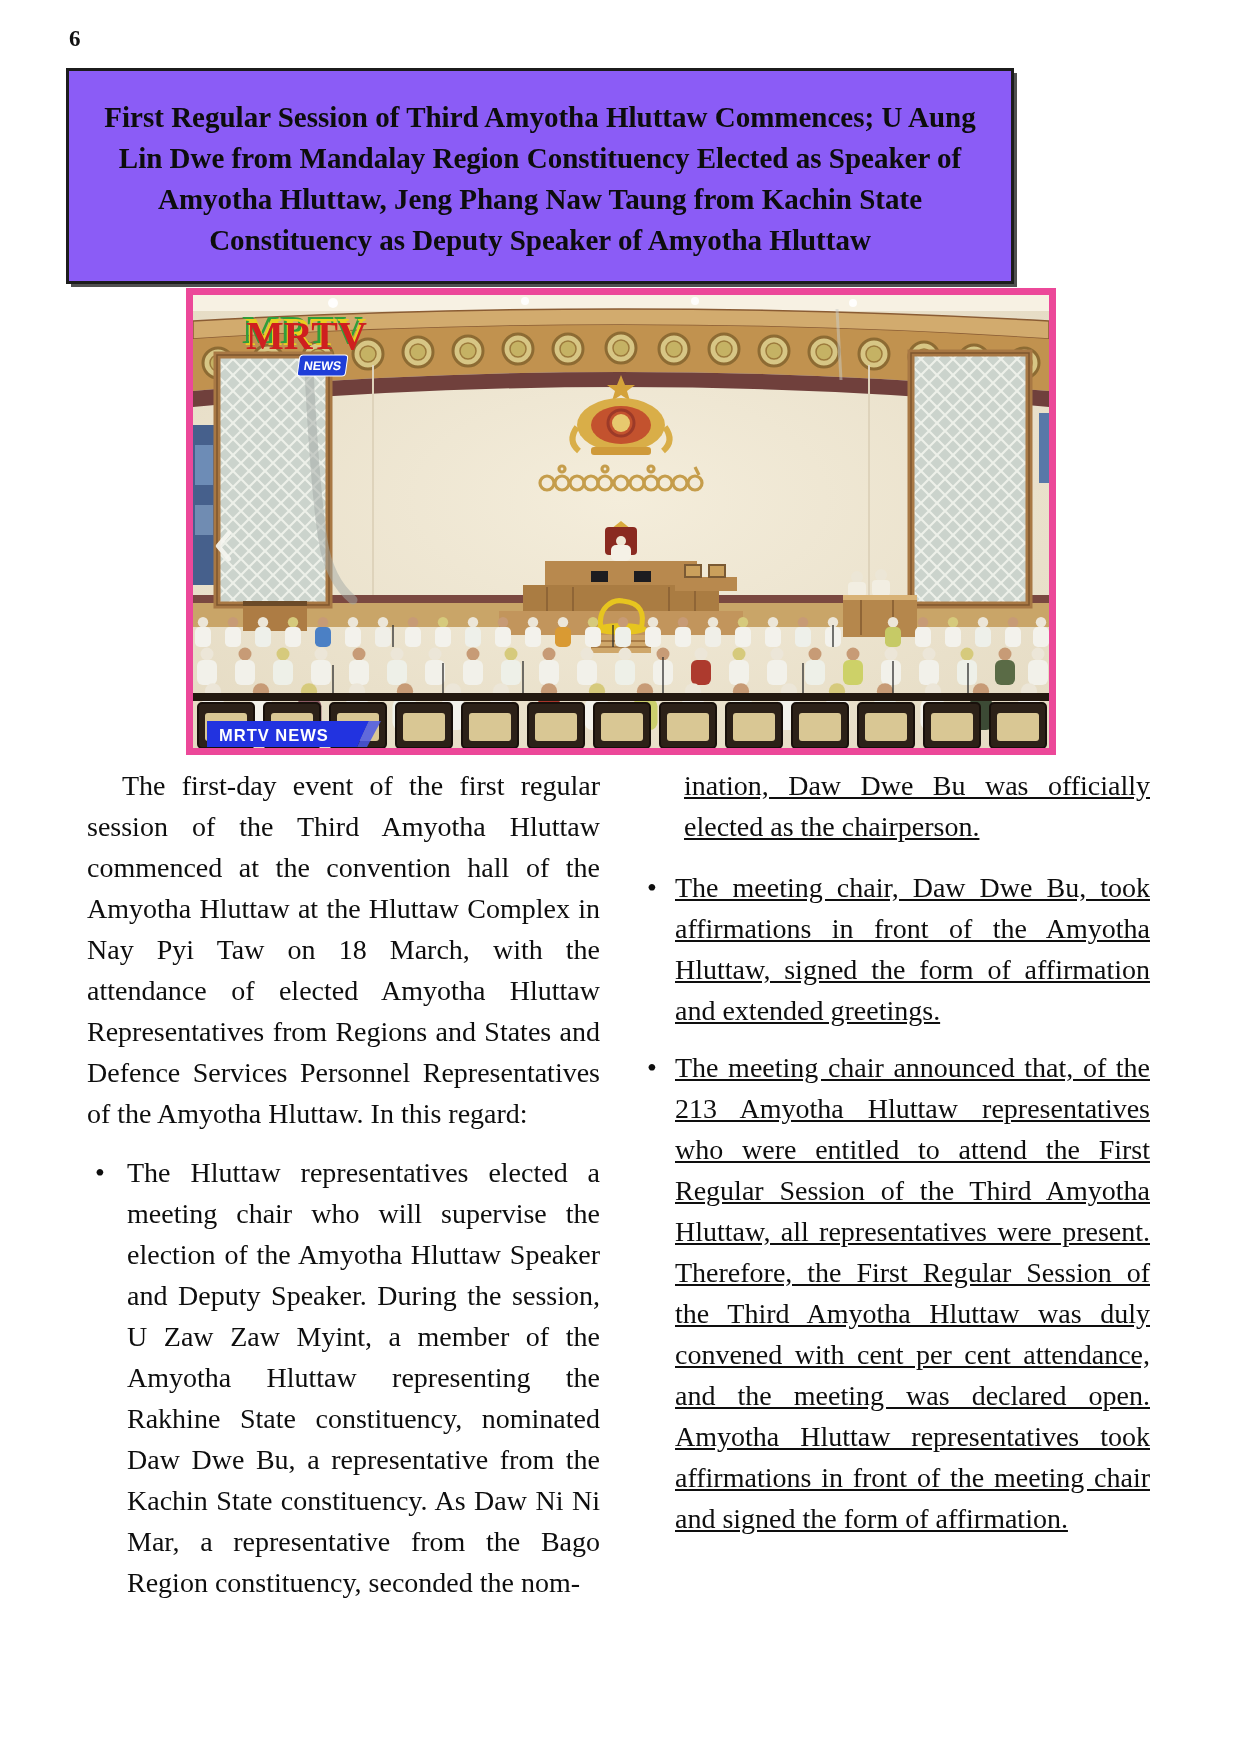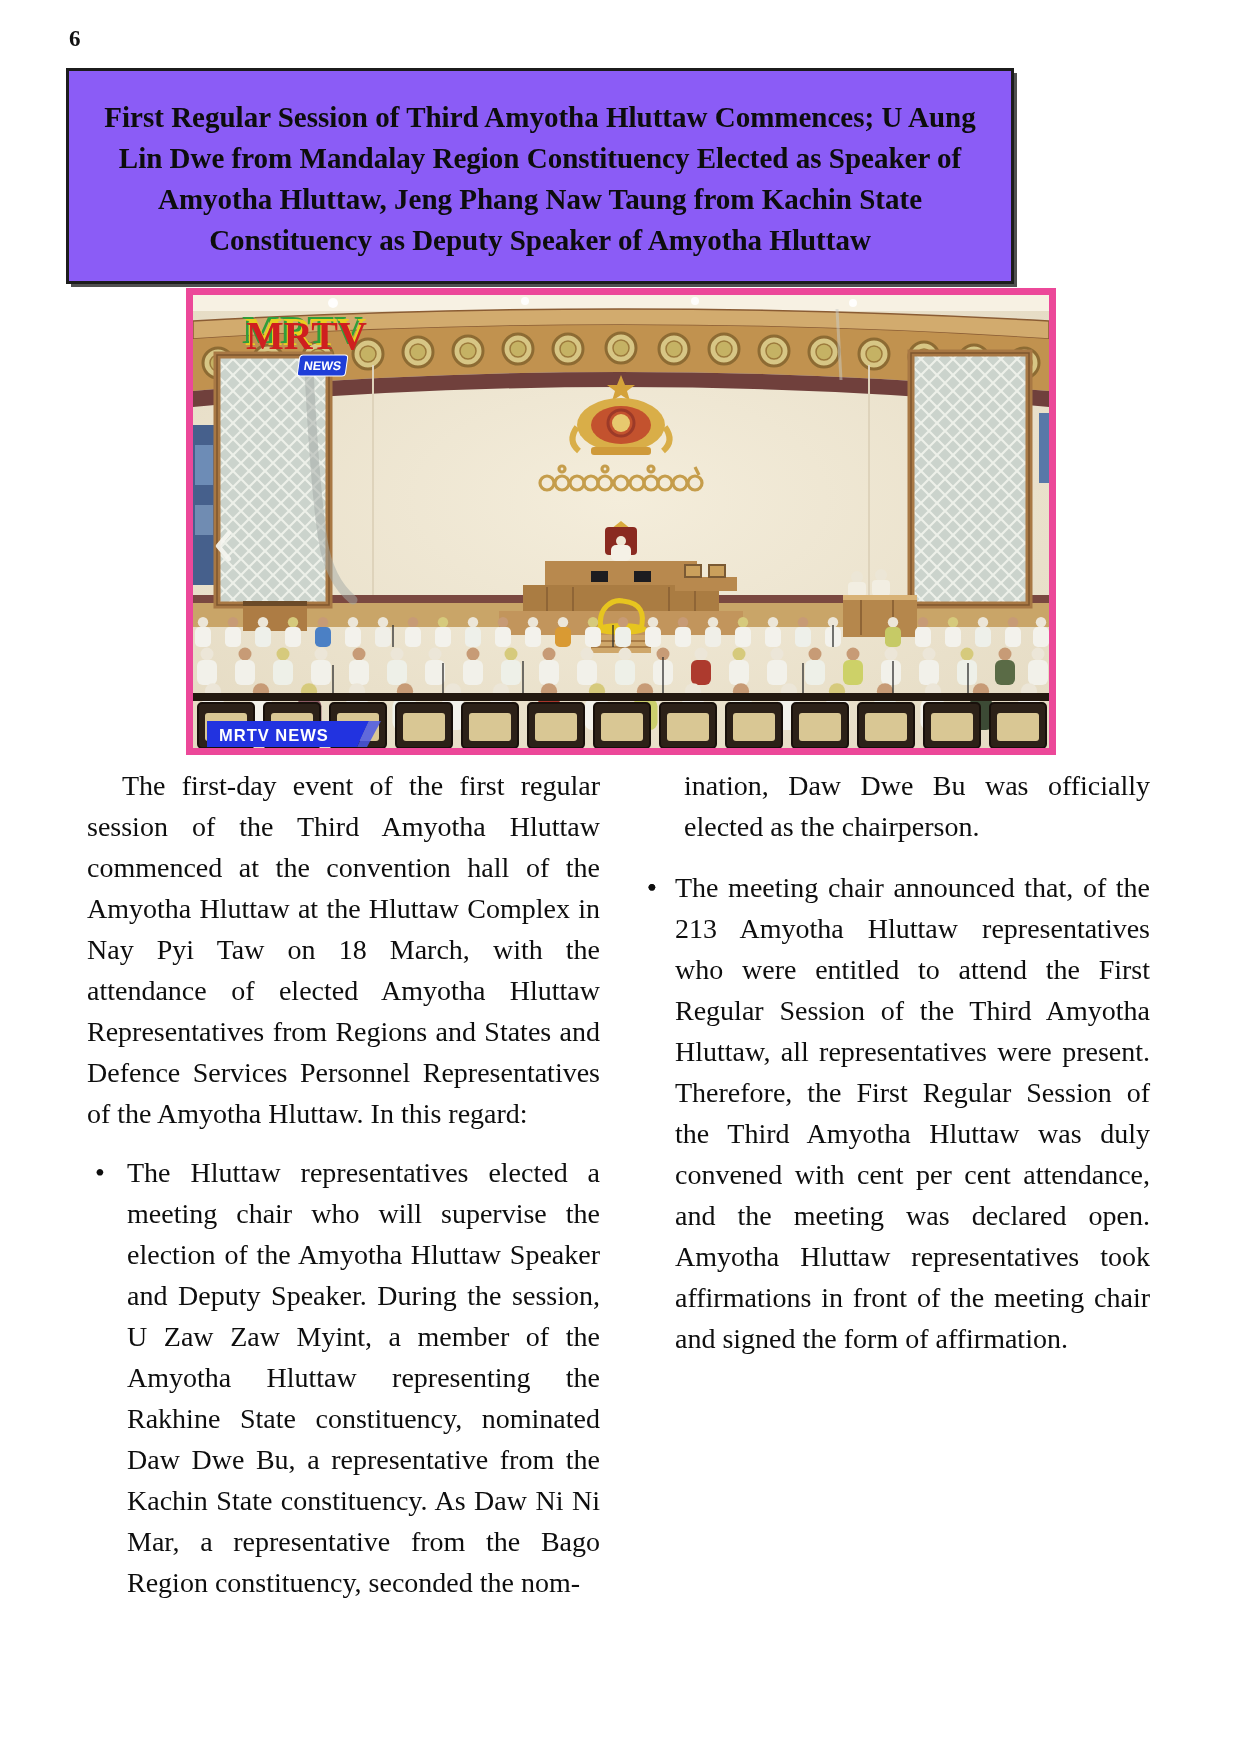--- a/index.html
+++ b/index.html
@@ -26,21 +26,21 @@
   .photo-frame{
     position:absolute;left:186px;top:288px;width:856px;height:453px;
     border:7px solid #ec4899;background:#ece4d0;margin:0;
   }
   .photo-frame svg{display:block;}
   .col{
     position:absolute;top:765px;font-size:28px;line-height:41px;
     text-align:justify;hyphens:auto;-webkit-hyphens:auto;color:#0e0e0e;
   }
   .col-left{left:78px;width:522px;}
-  .col-right{left:645px;width:505px;}
+  .col-right{left:645px;width:505px;text-decoration:underline;}
   .col p{margin:0 0 18px 9px;}
   p.opening{text-indent:35px;}
   p.continuation{padding-left:30px;margin-bottom:20px;box-sizing:border-box;}
   ul.bullets{list-style:none;margin:0;padding:0;}
   ul.bullets li{position:relative;margin:0 0 16px 0;}
   .col-left ul.bullets li{padding-left:49px;}
   .col-right ul.bullets li{padding-left:30px;}
   .col-left .blt{position:absolute;left:17px;top:0;}
   .col-right .blt{position:absolute;left:2px;top:0;}
 </style>
@@ -374,19 +374,20 @@
       <span>The Hluttaw representatives elected a meeting chair who will supervise the election of the Amyotha Hluttaw Speaker and Deputy Speaker. During the session, U Zaw Zaw Myint, a member of the Amyotha Hluttaw representing the Rakhine State constituency, nominated Daw Dwe Bu, a representative from the Kachin State constituency. As Daw Ni Ni Mar, a representative from the Bago Region constituency, seconded the nom-</span>
     </li>
   </ul>
 </div>
 
 <div class="col col-right">
   <p class="continuation">ination, Daw Dwe Bu was officially elected as the chairperson.</p>
   <ul class="bullets">
     <li>
       <span class="blt">•</span>
+      <span>The meeting chair, Daw Dwe Bu, took affirmations in front of the Amyotha Hluttaw, signed the form of affirmation and extended greetings.</span>
     </li>
     <li>
       <span class="blt">•</span>
       <span>The meeting chair announced that, of the 213 Amyotha Hluttaw representatives who were entitled to attend the First Regular Session of the Third Amyotha Hluttaw, all representatives were present. Therefore, the First Regular Session of the Third Amyotha Hluttaw was duly convened with cent per cent attendance, and the meeting was declared open. Amyotha Hluttaw representatives took affirmations in front of the meeting chair and signed the form of affirmation.</span>
     </li>
   </ul>
 </div>
 
 </body></html>

